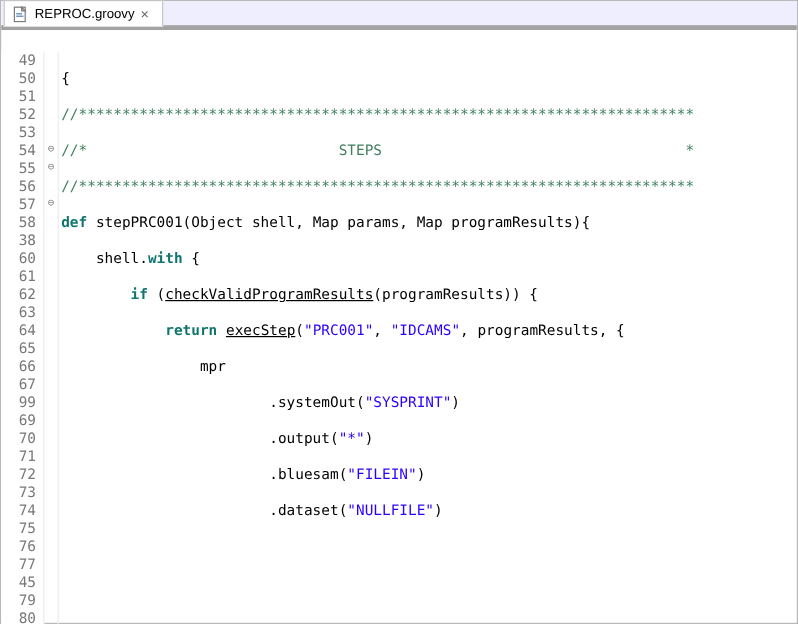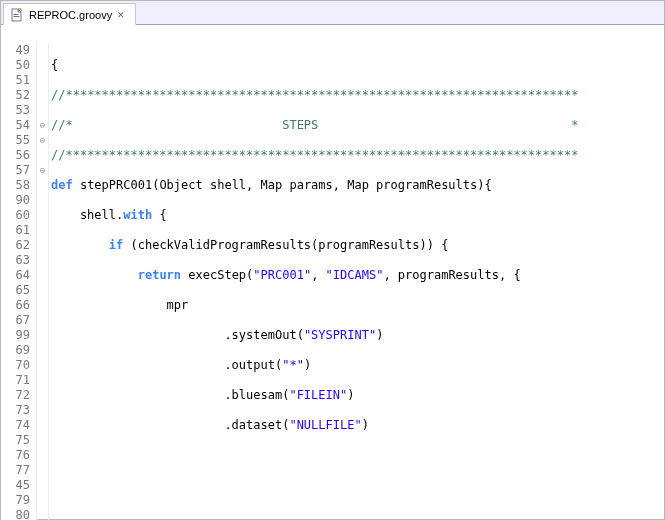--- a/index.html
+++ b/index.html
@@ -1,32 +1,32 @@
 <!DOCTYPE html>
 <html><head>
 <meta charset="utf-8">
 <style>
   * { box-sizing: border-box; }
   html, body { margin: 0; padding: 0; font-family: Consolas, Menlo, Monaco, monospace; font-size: 12px; background: #fff; }
   .container { width: 665px; height: 520px; border: 1px solid #b8b8b8; position: relative; background: #fff; }
-  .tabrow { height: 24px; border-bottom: 1px solid #a3a3a3; background: #eef; display: flex; align-items: flex-end; }
+  .tabrow { height: 24px; border-bottom: 4px solid #a3a3a3; background: #eef; display: flex; align-items: flex-end; }
   .tab { height: 22px; background: #fff; border: 1px solid #c5c5c5; border-bottom: 1px solid #fff; margin-left: 2px; margin-bottom: -1px; padding: 2px 8px 0 6px; display: flex; align-items: center; gap: 5px; font-family: "Segoe UI", Tahoma, sans-serif; font-size: 11px; }
   .tab-icon { width: 14px; height: 14px; display: inline-block; }
   .close-icon { width: 10px; display: inline-block; color: #666; font-size: 12px; line-height: 10px; cursor: pointer; }
   .editor { display: flex; height: calc(100% - 24px); margin-top: 18px; }
   .gutter { width: 36px; background: #fff; color: #787878; text-align: right; border-right: 1px solid #ececec; user-select: none; }
   .gutter .ln { height: 15px; line-height: 15px; padding-right: 6px; position: relative; }
   .fold { width: 12px; border-right: 1px solid #ececec; padding-top: 0; }
   .fold .mk { height: 15px; line-height: 15px; font-size: 9px; color: #888; text-align: center; }
   .code { flex: 1; white-space: pre; color: #000; line-height: 15px; padding-left: 2px; overflow: hidden; }
   .code .row { height: 15px; }
-  .kw { color: #3b82f6; font-weight: bold; }
+  .kw { color: #0f766e; font-weight: bold; }
   .str { color: #2a00ff; }
   .cmt { color: #3f7f5f; }
-  .u { }
+  .u { text-decoration: underline; }
 </style>
 </head>
 <body>
 
 <div class="container">
   <div class="tabrow">
     <div class="tab">
       <span class="tab-icon">
         <svg viewBox="0 0 14 14">
             <rect x="2" y="1" width="9" height="12" fill="#fff" stroke="#7a7a7a"></rect>
@@ -44,21 +44,21 @@
         <div class="ln">49</div>
         <div class="ln">50</div>
         <div class="ln">51</div>
         <div class="ln">52</div>
         <div class="ln">53</div>
         <div class="ln">54</div>
         <div class="ln">55</div>
         <div class="ln">56</div>
         <div class="ln">57</div>
         <div class="ln">58</div>
-        <div class="ln">90</div>
+        <div class="ln">38</div>
         <div class="ln">60</div>
         <div class="ln">61</div>
         <div class="ln">62</div>
         <div class="ln">63</div>
         <div class="ln">64</div>
         <div class="ln">65</div>
         <div class="ln">66</div>
         <div class="ln">67</div>
         <div class="ln">99</div>
         <div class="ln">69</div>

